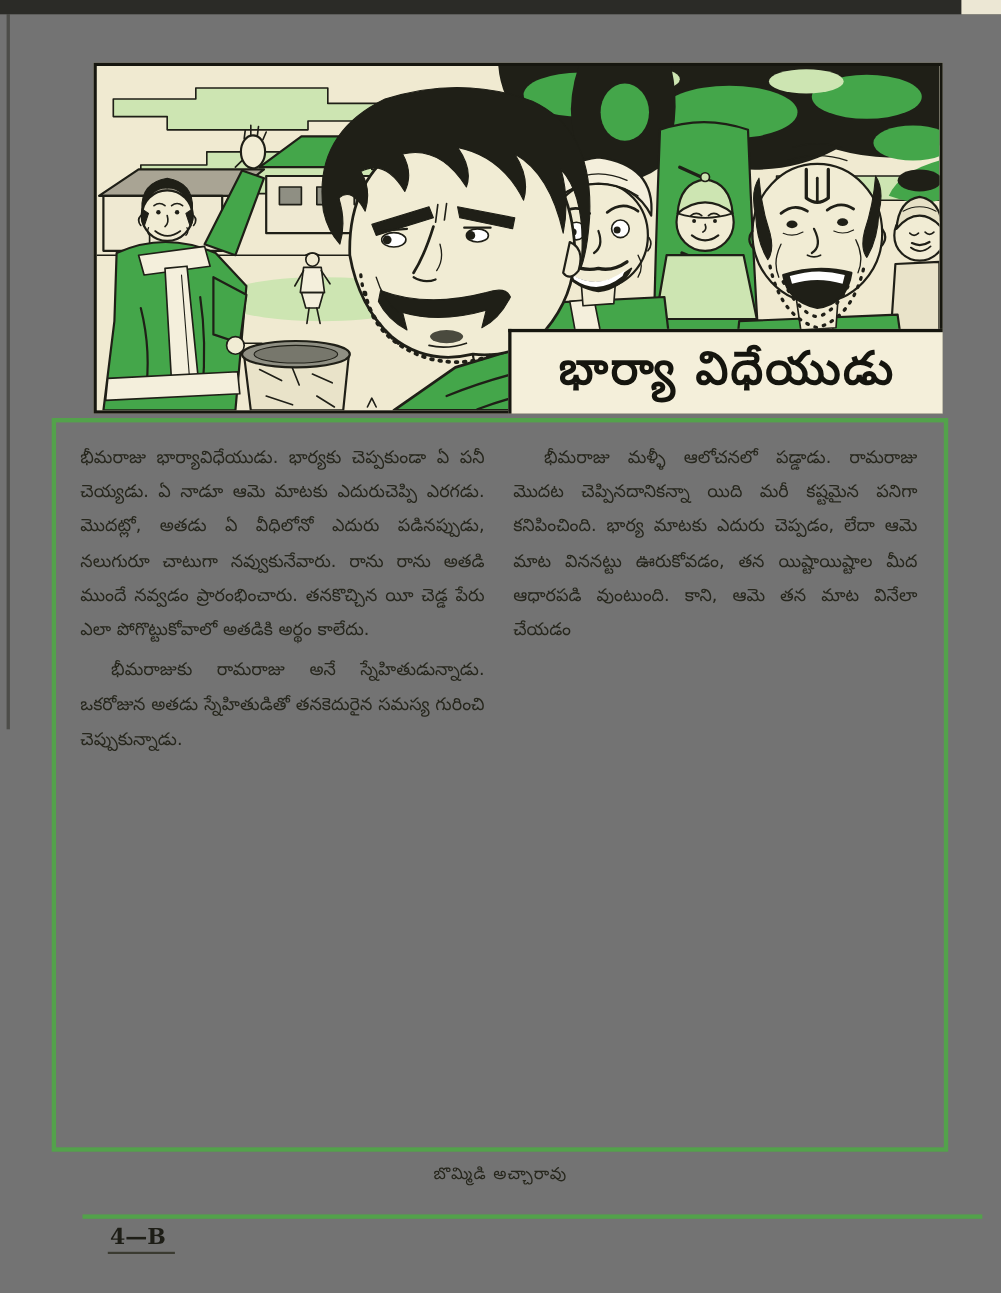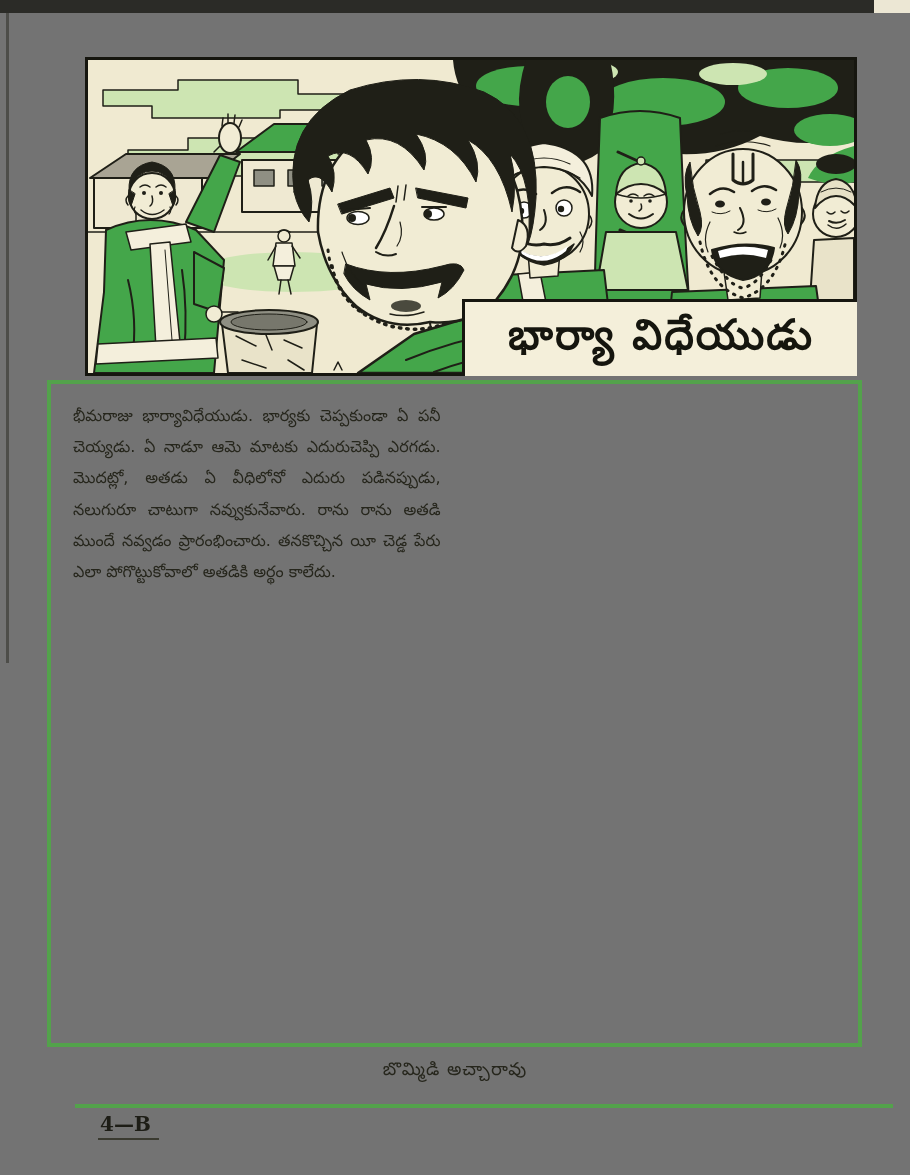--- a/index.html
+++ b/index.html
@@ -27,21 +27,21 @@
   .text-box{position:absolute;left:47px;top:380px;width:815px;height:667px;
             border:4px solid #53a24b;box-sizing:border-box;
             padding:16px 24px 10px 22px;display:flex;gap:26px;overflow:hidden;}
   .col{flex:1 1 0;min-width:0;}
   .col p{margin:0 0 6px 0;font-size:16px;line-height:1.95;color:#26261c;
          text-align:justify;font-family:"DejaVu Sans","Liberation Sans",sans-serif;}
   .col p.indent{text-indent:28px;}
 
   
   .footer{position:absolute;left:0;top:1058px;width:910px;text-align:center;
-          font-size:18px;color:#26261c;letter-spacing:1px;}
+          font-size:15px;color:#26261c;letter-spacing:1px;}
   .bottom-rule{position:absolute;left:75px;top:1104px;width:818px;height:4px;background:#53a24b;}
   .page-number{position:absolute;left:84px;top:1112px;font-family:"DejaVu Serif","Liberation Serif",serif;
                font-weight:bold;font-size:20px;color:#1d1d16;border-bottom:2px solid #3a3a30;
                padding:0 8px 2px 2px;margin-left:14px;}
 </style>
 </head>
 <body>
 
 <div id="page">
 
@@ -263,22 +263,24 @@
     </svg>
   </div>
 
   <div class="title-box">
     <span class="t">భార్యా విధేయుడు</span>
   </div>
 
   <div class="text-box">
     <div class="col">
       <p>భీమరాజు భార్యావిధేయుడు. భార్యకు చెప్పకుండా ఏ పనీ చెయ్యడు. ఏ నాడూ ఆమె మాటకు ఎదురుచెప్పి ఎరగడు. మొదట్లో, అతడు ఏ వీధిలోనో ఎదురు పడినప్పుడు, నలుగురూ చాటుగా నవ్వుకునేవారు. రాను రాను అతడి ముందే నవ్వడం ప్రారంభించారు. తనకొచ్చిన యీ చెడ్డ పేరు ఎలా పోగొట్టుకోవాలో అతడికి అర్థం కాలేదు.</p>
+      <p class="indent">భీమరాజుకు రామరాజు అనే స్నేహితుడున్నాడు. ఒకరోజున అతడు స్నేహితుడితో తనకెదురైన సమస్య గురించి చెప్పుకున్నాడు.</p>
     </div>
     <div class="col">
+      <p class="indent">భీమరాజు మళ్ళీ ఆలోచనలో పడ్డాడు. రామరాజు మొదట చెప్పినదానికన్నా యిది మరీ కష్టమైన పనిగా కనిపించింది. భార్య మాటకు ఎదురు చెప్పడం, లేదా ఆమె మాట విననట్టు ఊరుకోవడం, తన యిష్టాయిష్టాల మీద ఆధారపడి వుంటుంది. కాని, ఆమె తన మాట వినేలా చేయడం</p>
     </div>
   </div>
 
   <div class="footer">బొమ్మిడి అచ్చారావు</div>
   <div class="bottom-rule"></div>
   <div class="page-number">4—B</div>
 
 </div>
 
 </body></html>

